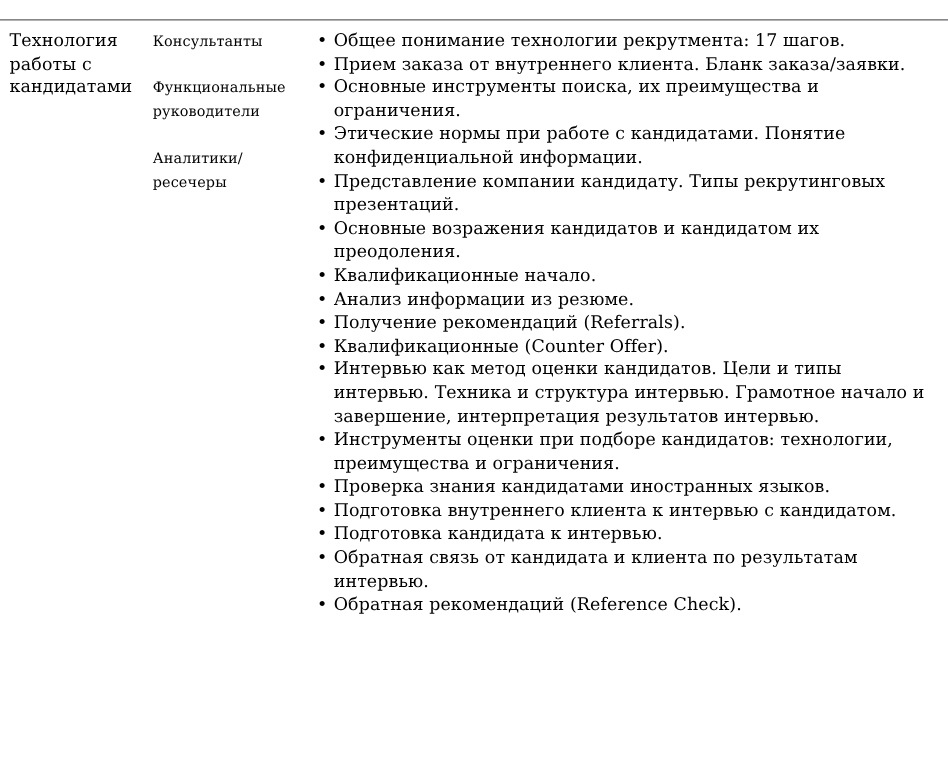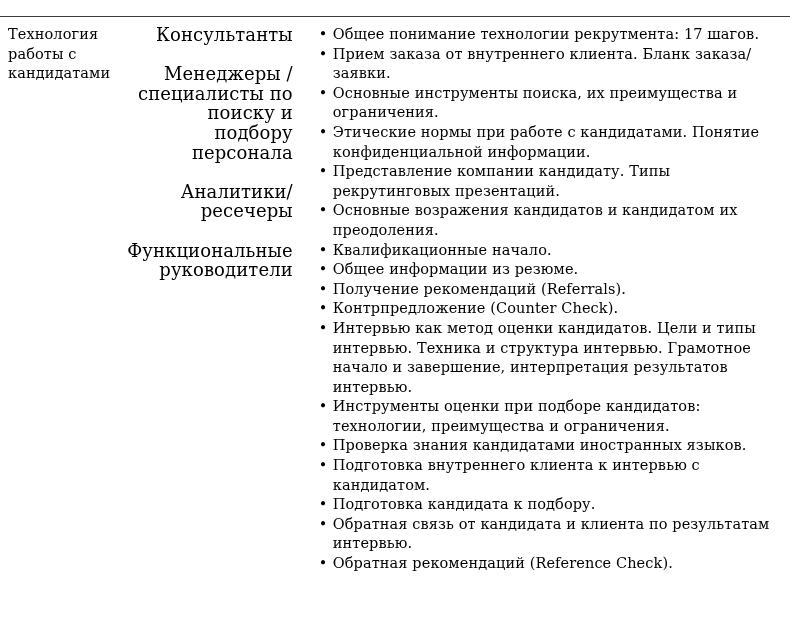--- a/index.html
+++ b/index.html
@@ -54,24 +54,23 @@
     font-size: 14.5px;
     line-height: 19.6px;
     letter-spacing: 0.1px;
   }
 
   
   .col-roles {
     width: 217px;
     box-sizing: border-box;
     padding: 8px 8px 0 7px;
-    font-size: 18px;
+    font-size: 12px;
     line-height: 19.6px;
     letter-spacing: 0.1px;
-    text-align: right;
   }
   .role-item {
     margin: 0 0 19.6px 0;
   }
   .role-item:last-child {
     margin-bottom: 0;
   }
 
   
   .col-program {
@@ -114,28 +113,25 @@
 
     <div class="col-topic">
       <span>Технология работы с кандидатами</span>
     </div>
 
     <div class="col-roles">
       <div class="role-item">
         <span>Консультанты</span>
       </div>
       <div class="role-item">
-        <span>Менеджеры / специалисты по поиску и подбору персонала</span>
+        <span>Функциональные руководители</span>
       </div>
       <div class="role-item">
         <span>Аналитики/ресечеры</span>
       </div>
-      <div class="role-item">
-        <span>Функциональные руководители</span>
-      </div>
     </div>
 
     <div class="col-program">
       <ul class="program-list">
 
         <li>
           <span class="bullet-dot">•</span>
           <span class="bullet-text">Общее понимание технологии рекрутмента: 17 шагов.</span>
         </li>
 
@@ -164,31 +160,31 @@
           <span class="bullet-text">Основные возражения кандидатов и кандидатом их преодоления.</span>
         </li>
 
         <li>
           <span class="bullet-dot">•</span>
           <span class="bullet-text">Квалификационные начало.</span>
         </li>
 
         <li>
           <span class="bullet-dot">•</span>
-          <span class="bullet-text">Общее информации из резюме.</span>
+          <span class="bullet-text">Анализ информации из резюме.</span>
         </li>
 
         <li>
           <span class="bullet-dot">•</span>
           <span class="bullet-text">Получение рекомендаций (Referrals).</span>
         </li>
 
         <li>
           <span class="bullet-dot">•</span>
-          <span class="bullet-text">Контрпредложение (Counter Check).</span>
+          <span class="bullet-text">Квалификационные (Counter Offer).</span>
         </li>
 
         <li>
           <span class="bullet-dot">•</span>
           <span class="bullet-text">Интервью как метод оценки кандидатов. Цели и типы интервью. Техника и структура интервью. Грамотное начало и завершение, интерпретация результатов интервью.</span>
         </li>
 
         <li>
           <span class="bullet-dot">•</span>
           <span class="bullet-text">Инструменты оценки при подборе кандидатов: технологии, преимущества и ограничения.</span>
@@ -199,21 +195,21 @@
           <span class="bullet-text">Проверка знания кандидатами иностранных языков.</span>
         </li>
 
         <li>
           <span class="bullet-dot">•</span>
           <span class="bullet-text">Подготовка внутреннего клиента к интервью с кандидатом.</span>
         </li>
 
         <li>
           <span class="bullet-dot">•</span>
-          <span class="bullet-text">Подготовка кандидата к подбору.</span>
+          <span class="bullet-text">Подготовка кандидата к интервью.</span>
         </li>
 
         <li>
           <span class="bullet-dot">•</span>
           <span class="bullet-text">Обратная связь от кандидата и клиента по результатам интервью.</span>
         </li>
 
         <li>
           <span class="bullet-dot">•</span>
           <span class="bullet-text">Обратная рекомендаций (Reference Check).</span>

